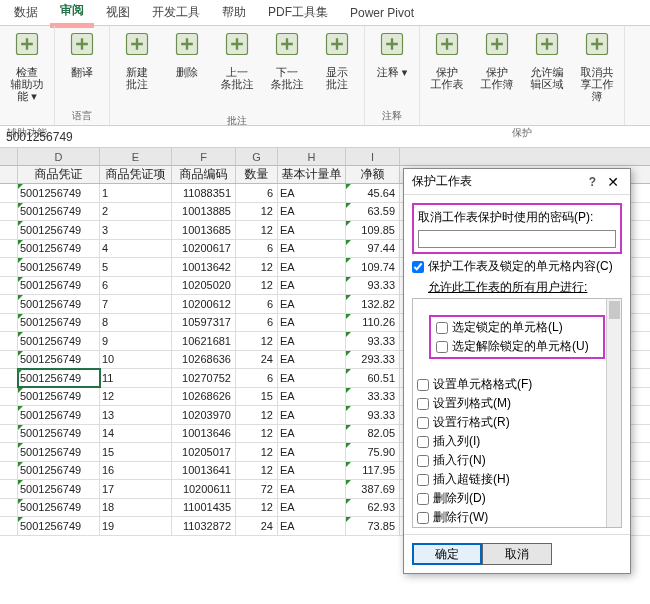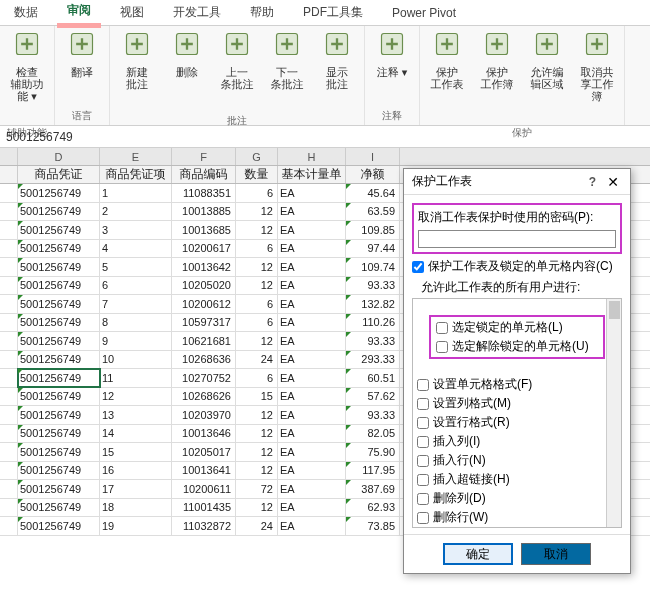--- a/index.html
+++ b/index.html
@@ -1,19 +1,19 @@
 <!DOCTYPE html>
 <html><head>
 <meta charset="utf-8">
 <style>
   * { box-sizing: border-box; margin: 0; padding: 0; font-family: "Microsoft YaHei", sans-serif; }
   body { width: 650px; height: 604px; overflow: hidden; background: #fff; font-size: 12px; position: relative; }
 
   
-  .tabs { display: flex; align-items: center; height: 26px; border-bottom: 1px solid #d0d0d0; padding-left: 4px; gap: 9px; }
+  .tabs { display: flex; align-items: center; height: 26px; border-bottom: 1px solid #d0d0d0; padding-left: 4px; gap: 2px; }
   .tab { padding: 4px 10px; cursor: pointer; color: #444; }
   .tab.active { color: #217346; border-bottom: 5px solid #fca5a5; font-weight: 600; }
 
   
   .ribbon { display: flex; height: 100px; border-bottom: 1px solid #d0d0d0; background: #f8f8f8; }
   .group { display: flex; flex-direction: column; align-items: center; justify-content: space-between; border-right: 1px solid #e3e3e3; padding: 4px 6px 2px; }
   .group-items { display: flex; align-items: flex-start; gap: 8px; flex: 1; }
   .group-label { font-size: 10px; color: #666; padding-top: 2px; margin-top: 22px; }
   .ritem { display: flex; flex-direction: column; align-items: center; gap: 8px; width: 42px; cursor: pointer; }
   .ritem svg { width: 28px; height: 28px; }
@@ -48,29 +48,29 @@
 
   
   .dialog { position: absolute; top: 168px; left: 403px; width: 228px; background: #fff; border: 1px solid #888; box-shadow: 2px 2px 8px rgba(0,0,0,0.3); font-size: 12px; }
   .dlg-title { display: flex; align-items: center; justify-content: space-between; height: 26px; padding: 0 6px 0 8px; border-bottom: 1px solid #ddd; }
   .dlg-close { width: 22px; height: 22px; display:flex;align-items:center;justify-content:center; cursor:pointer; font-size: 14px;}
   .dlg-body { padding: 8px 8px 6px; }
   .pw-area { border: 2px solid #c838c8; padding: 4px; margin-bottom: 4px; }
   .pw-input { width: 100%; height: 18px; border: 1px solid #888; margin-top: 4px; }
   .chkline { display: flex; align-items: center; gap: 4px; margin: 3px 0; }
   .chkline input { width: 12px; height: 12px; }
-  .permlabel { margin: 4px 9px 2px; }
+  .permlabel { margin: 4px 16px 2px; text-decoration: underline; }
   .permbox { border: 1px solid #bbb; height: 230px; overflow: hidden; position: relative; }
   .permscroll { position: absolute; right: 0; top: 0; bottom: 0; width: 15px; background: #f0f0f0; border-left: 1px solid #ccc; }
   .permscroll .thumb { position:absolute; left:2px; top:2px; width:11px; height:18px; background:#c8c8c8; }
   .highlight-group { border: 2px solid #c838c8; margin: 16px; padding: 1px; }
   .permitem { display: flex; align-items: center; gap: 4px; padding: 1px 4px; }
   .permitem input { width: 12px; height: 12px; }
-  .dlg-buttons { display: flex; justify-content: center; gap: 8px; padding: 8px; border-top: 1px solid #ddd; }
-  .dlg-buttons button { width: 70px; height: 22px; border: 1px solid #666; background: #0369a1; cursor: pointer; font-size: 12px; }
+  .dlg-buttons { display: flex; justify-content: flex-start; padding: 8px; border-top: 1px solid #ddd; }
+  .dlg-buttons button { width: 70px; height: 22px; border: 1px solid #666; background: #e5e5e5; cursor: pointer; font-size: 12px; }
   .dlg-buttons button.primary { border: 2px solid #0066c0; background: #e6f0fa; }
   .help-icon{ color:#555; font-weight:bold; cursor:pointer; margin-right:6px;}
 </style>
 </head>
 <body>
 
 <div class="tabs">
     <div class="tab">数据</div>
     <div class="tab active">审阅</div>
     <div class="tab">视图</div>
@@ -316,21 +316,21 @@
       <div class="cell c5 l">EA</div>
       <div class="cell c6 r greenmark">60.51</div>
     </div>
     <div class="row">
       <div class="cell c0 l"></div>
       <div class="cell c1 l greenmark">5001256749</div>
       <div class="cell c2 l">12</div>
       <div class="cell c3 r">10268626</div>
       <div class="cell c4 r">15</div>
       <div class="cell c5 l">EA</div>
-      <div class="cell c6 r greenmark">57.62</div>
+      <div class="cell c6 r greenmark">33.33</div>
     </div>
     <div class="row">
       <div class="cell c0 l"></div>
       <div class="cell c1 l greenmark">5001256749</div>
       <div class="cell c2 l">13</div>
       <div class="cell c3 r">10203970</div>
       <div class="cell c4 r">12</div>
       <div class="cell c5 l">EA</div>
       <div class="cell c6 r greenmark">93.33</div>
     </div>

